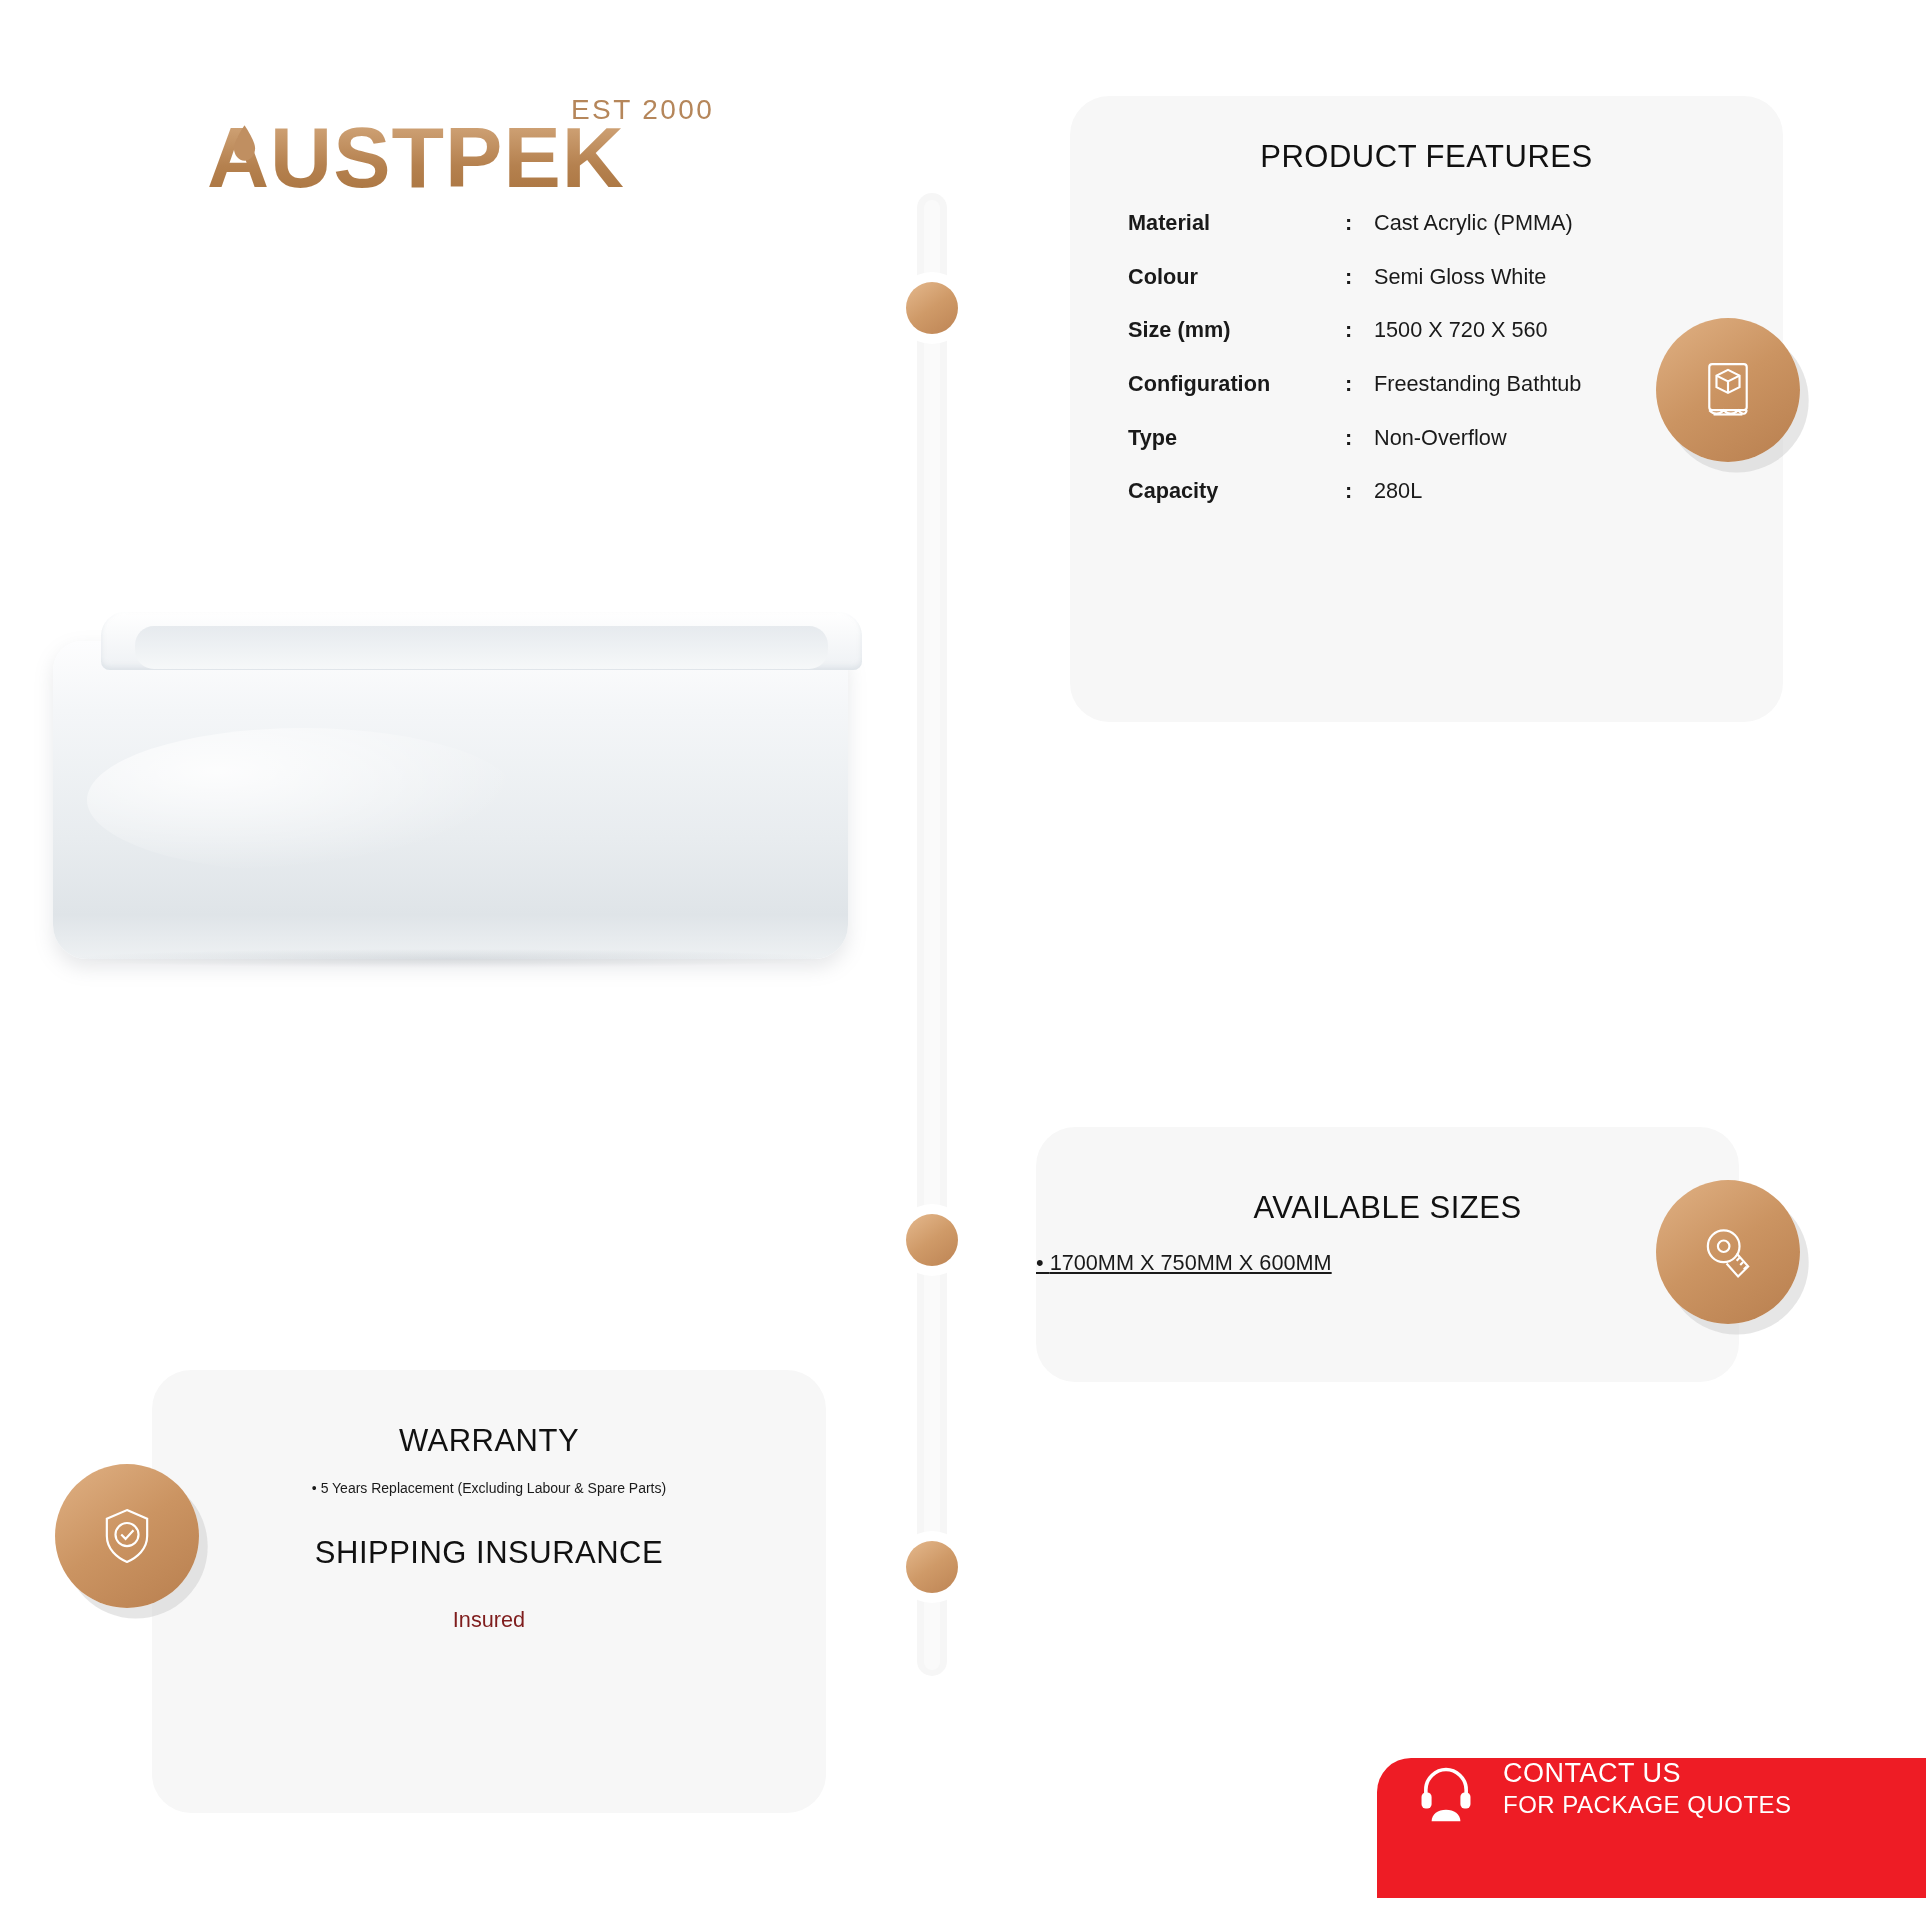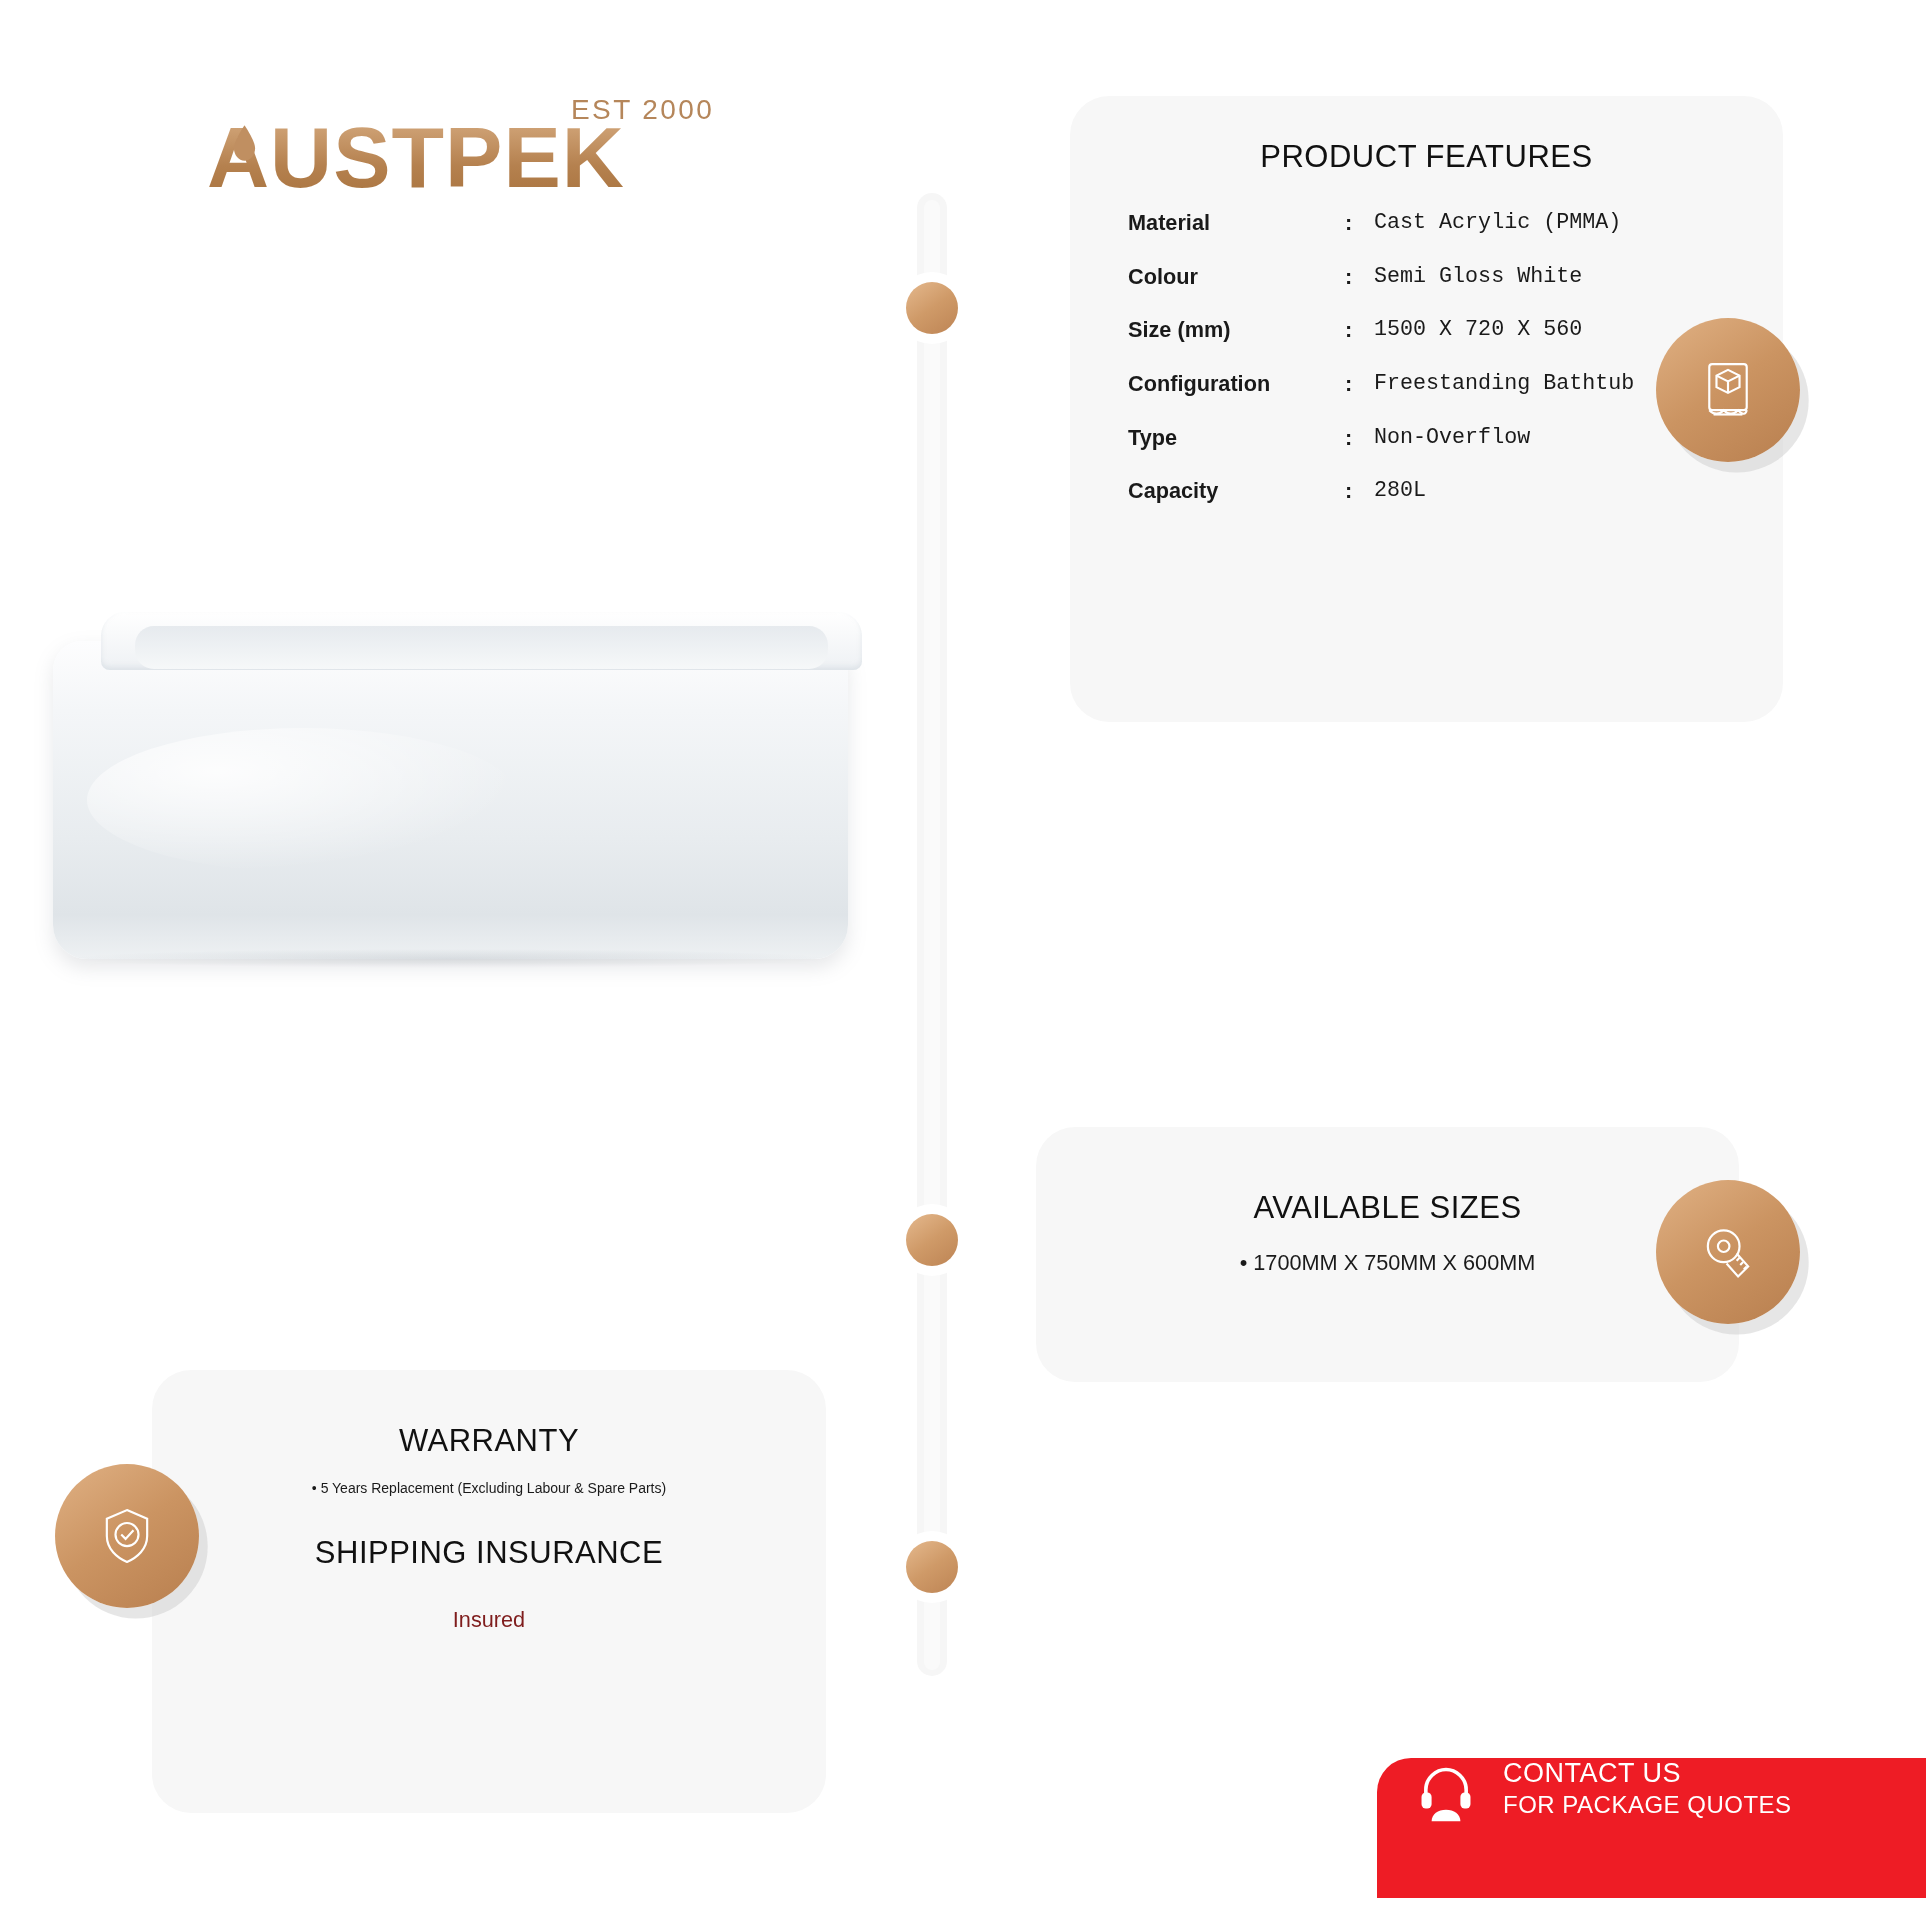--- a/index.html
+++ b/index.html
@@ -179,35 +179,35 @@
   }
   .spec-table td {
     vertical-align: top;
     font-size: 21.7px;
     padding: 0 0 25px 0;
     color: #1a1a1a;
     line-height: 1.32;
   }
   .spec-label { font-weight: 700; width: 217px; }
   .spec-colon { width: 29px; font-weight: 700; }
-  .spec-value { font-weight: 400; font-family: Liberation Mono, monospace; }
+  .spec-value { font-weight: 400; }
 
   
   #sizes-card {
     left: 1036px;
     top: 1127px;
     width: 703px;
     height: 255px;
   }
   #sizes-card .card-title { margin-top: 63px; }
   .bullet-list {
     margin: 22px 0 0 0;
     padding: 0;
     list-style: none;
-    text-align: center;
+    text-decoration: underline;
   }
   .bullet-list li {
     font-size: 21.7px;
     line-height: 1.42;
     color: #1a1a1a;
   }
   .bullet-list li::before {
     content: "• ";
   }
 

